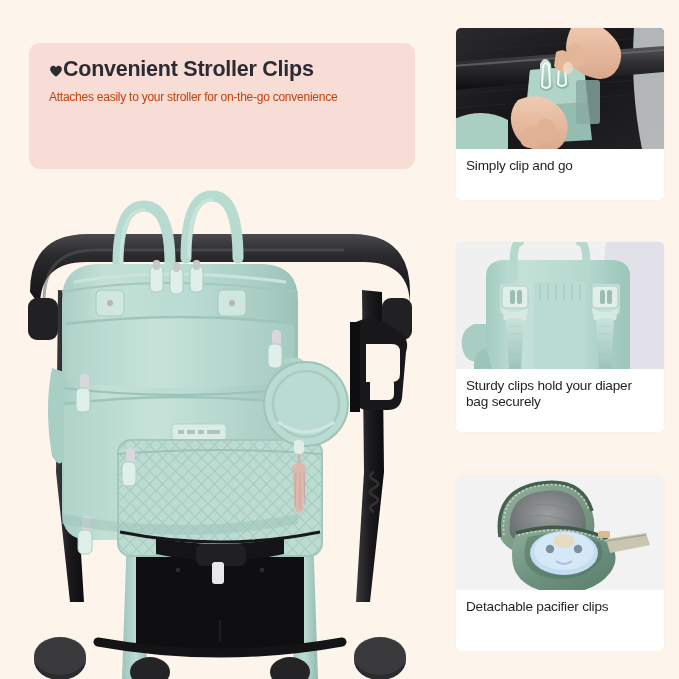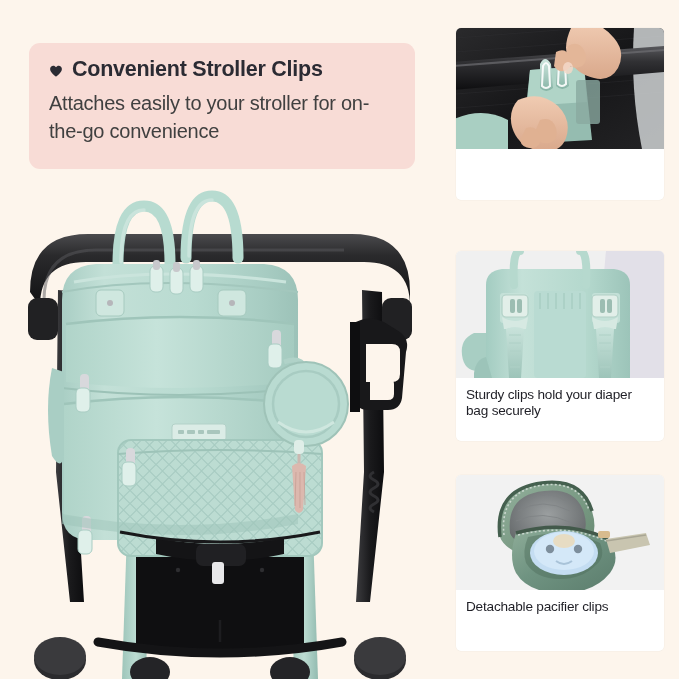--- a/index.html
+++ b/index.html
@@ -34,21 +34,20 @@
     width: 386px;
     height: 126px;
     background: #f8dcd6;
     border-radius: 11px;
     padding: 15px 20px 0 20px;
   }
 
   #callout-heading-row {
     display: flex;
     align-items: center;
-    gap: 9px;
     margin-bottom: 7px;
   }
 
   #heart-icon {
     width: 14px;
     height: 14px;
     flex: 0 0 14px;
     color: #2b2b33;
     display: block;
     margin-top: 3px;
@@ -57,23 +56,23 @@
 
   #callout-title {
     font-size: 21.5px;
     font-weight: bold;
     color: #2b2b33;
     letter-spacing: -0.25px;
     line-height: 1.1;
   }
 
   #callout-body {
-    font-size: 20px;
+    font-size: 12px;
     font-weight: 400;
-    color: #404040;
+    color: #c2410c;
     line-height: 1.42;
     letter-spacing: -0.25px;
   }
 
   
   #hero-photo {
     position: absolute;
     left: 0;
     top: 172px;
     width: 440px;
@@ -97,21 +96,21 @@
     position: absolute;
     left: 16px;
     width: 208px;
     background: #ffffff;
     border-radius: 5px;
     overflow: hidden;
     box-shadow: 0 0 0 0.5px rgba(0,0,0,0.035);
   }
 
   #feature-card-1 { top: 28px;  height: 172px; }
-  #feature-card-2 { top: 251px; height: 190px; }
+  #feature-card-2 { top: 242px; height: 190px; }
   #feature-card-3 { top: 475px; height: 176px; }
 
   .card-photo {
     width: 100%;
     display: block;
     overflow: hidden;
   }
   #feature-card-1 .card-photo { height: 121px; }
   #feature-card-2 .card-photo { height: 127px; }
   #feature-card-3 .card-photo { height: 115px; }
@@ -398,20 +397,21 @@
 
         <path d="M62 72 q22 -10 40 6 q14 14 8 32 q-6 16 -26 13 q-22 -4 -28 -24 q-4 -16 6 -27 Z" fill="url(#c1skin)"></path>
         <g fill="#e0b192">
           <path d="M84 92 q12 -4 16 8 q3 12 -7 15 q-12 2 -15 -9 Z"></path>
           <path d="M70 100 q11 -3 14 8 q2 10 -7 12 q-11 1 -13 -8 Z"></path>
         </g>
 
         <path d="M-4 92 q30 -14 56 0 l0 33 l-60 0 Z" fill="#a9cfc2"></path>
       </svg>
     </div>
+    <div class="card-caption">Simply clip and go</div>
   </div>
 
   <div class="feature-card" id="feature-card-2">
     <div class="card-photo">
       <svg viewBox="0 0 208 127" preserveAspectRatio="xMidYMid slice" aria-hidden="true">
         <defs>
           <linearGradient id="c2bag" x1="0" y1="0" x2="1" y2="0">
             <stop offset="0" stop-color="#a3ccc1"></stop>
             <stop offset="0.25" stop-color="#c4e1d8"></stop>
             <stop offset="0.7" stop-color="#b4d8cd"></stop>

